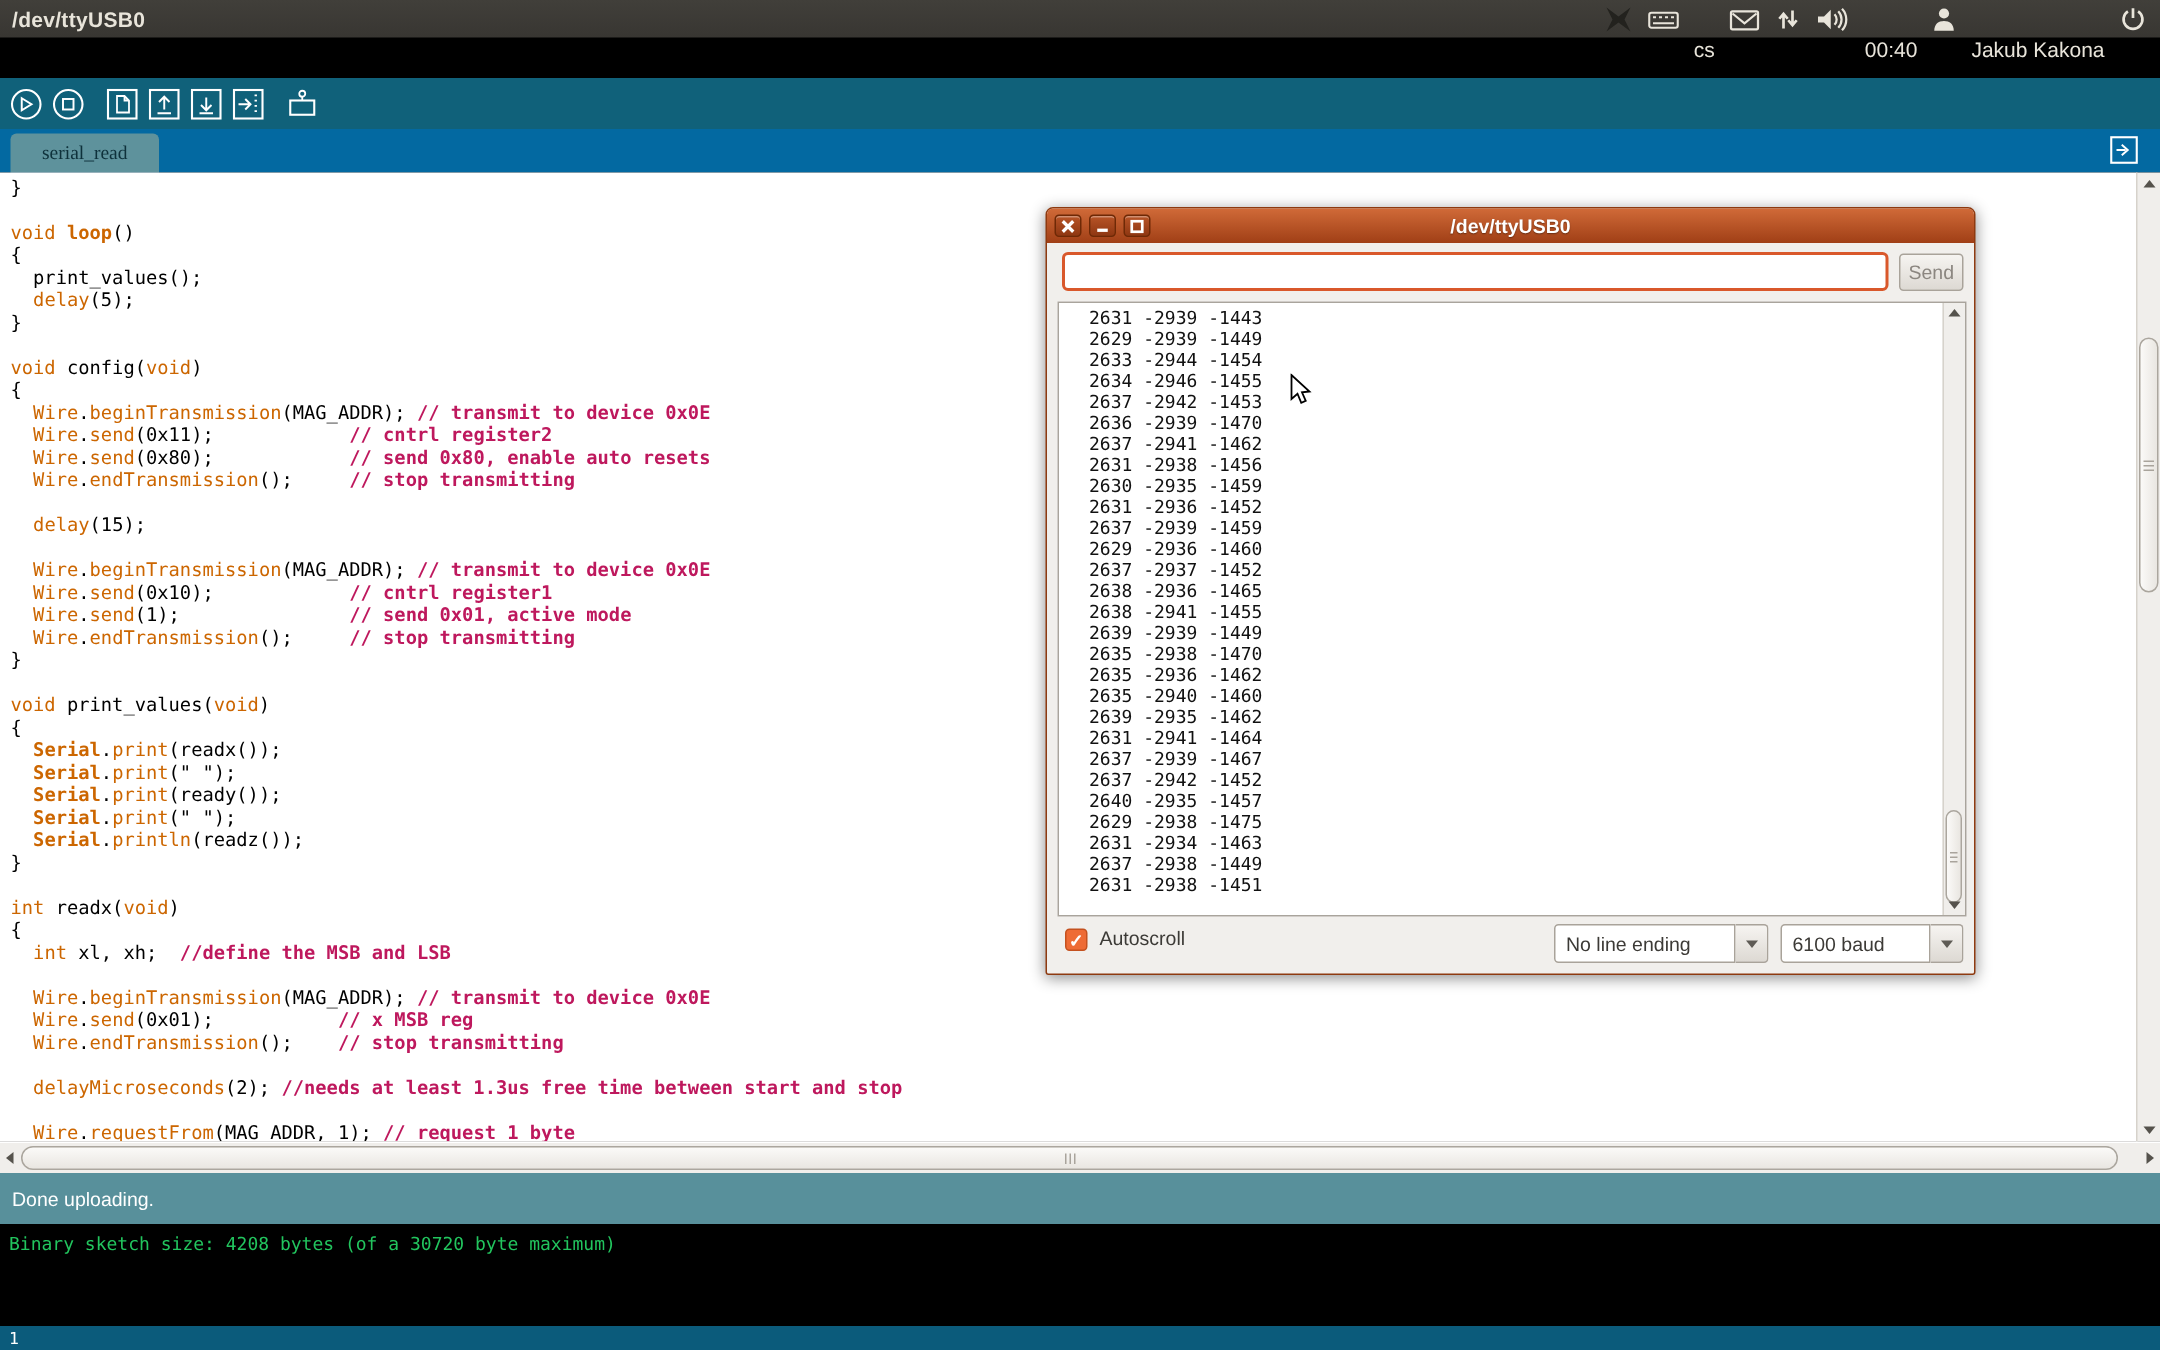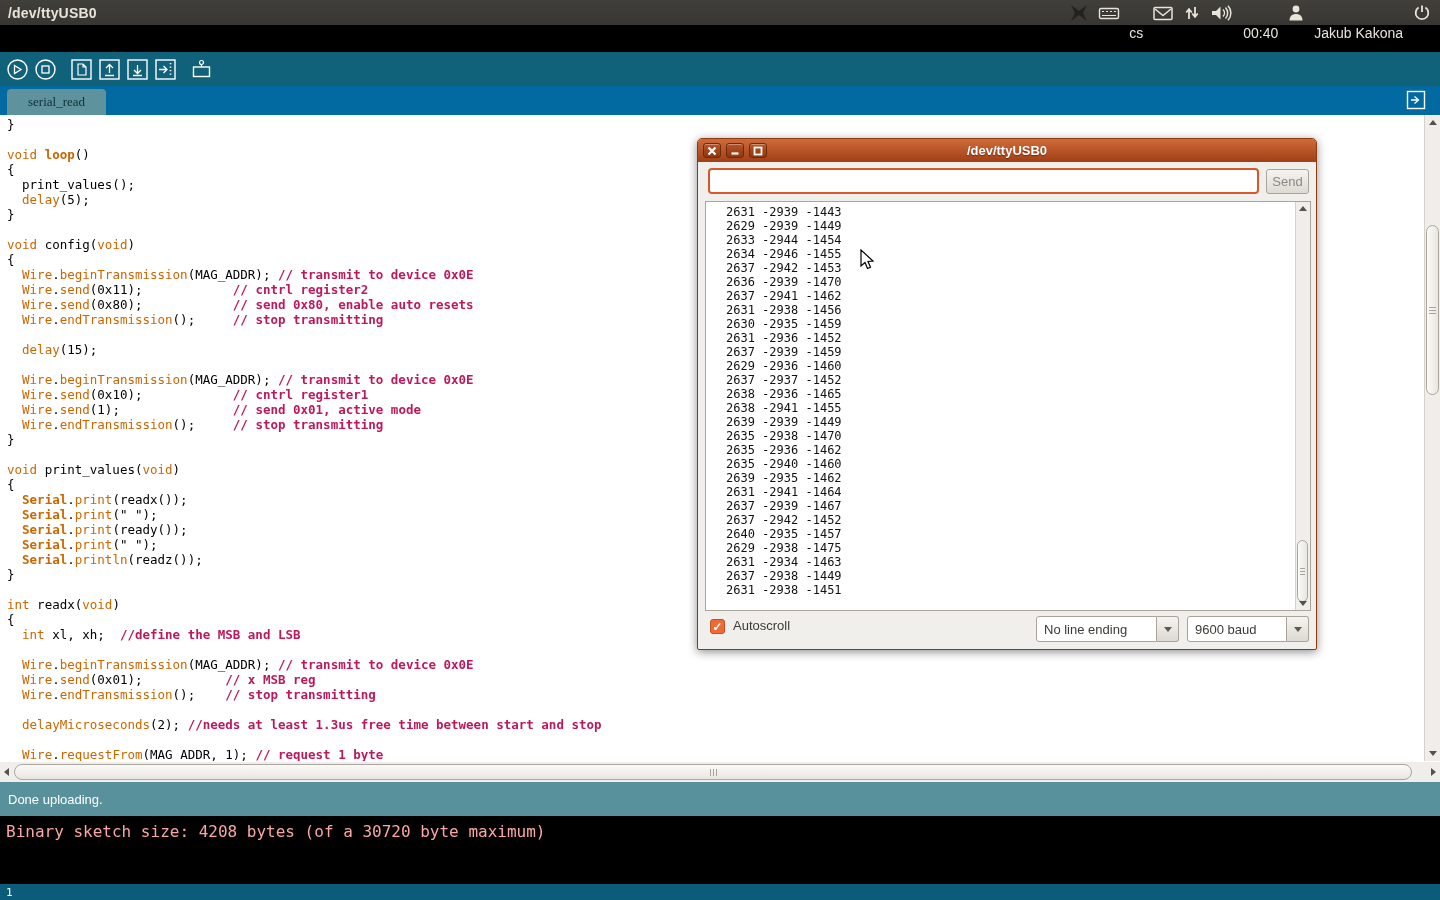--- a/index.html
+++ b/index.html
@@ -56,21 +56,21 @@
 
   .hscroll { position:absolute; left:0; top:761px; width:1440px; height:21px; background:#F0EEEB; border-top:1px solid #FFFFFF; }
   .hthumb { position:absolute; left:14px; top:2px; width:1398px; height:16px; border:1px solid #ABA69E; border-radius:8px;
     background:linear-gradient(#FBFAF8,#E9E6E1); display:flex; align-items:center; justify-content:center; }
   .grip-v { width:1px; height:7px; background:#A9A49C; box-shadow:3px 0 #A9A49C,-3px 0 #A9A49C; }
 
   
   .statusbar { position:absolute; left:0; top:782px; width:1440px; height:34px; background:#58909B;
     color:#FFFFFF; font-size:13px; display:flex; align-items:center; padding-left:8px; }
   .console { position:absolute; left:0; top:816px; width:1440px; height:53px; background:#000000;
-    color:#fca5a5; font-family:"DejaVu Sans Mono","Liberation Mono",monospace; font-size:16px; padding:6px 0 0 6px; }
+    color:#22c55e; font-family:"DejaVu Sans Mono","Liberation Mono",monospace; font-size:12px; padding:6px 0 0 6px; }
   .footer { position:absolute; left:0; top:884px; width:1440px; height:16px; background:#0B5B7B;
     color:#FFFFFF; font-family:"DejaVu Sans Mono","Liberation Mono",monospace; font-size:11px;
     display:flex; align-items:center; padding-left:6px; }
 
   
   .sm-window { position:absolute; left:697px; top:138px; width:620px; height:512px;
     background:#F1EFEC; border:1px solid #8E3A10; border-radius:5px 5px 2px 2px;
     box-shadow:0 2px 10px rgba(0,0,0,.45); }
   .sm-titlebar { position:absolute; left:0; top:0; width:618px; height:23px;
     background:linear-gradient(#D06A38,#A03F16); border-radius:4px 4px 0 0;
@@ -330,21 +330,21 @@
     <div class="sm-autoscroll-label">Autoscroll</div>
 
     <div class="combo-field" style="left:338px; width:121px;">
       <span>No line ending</span>
     </div>
     <div class="combo-btn" style="left:459px;">
       <div class="combo-arrow"></div>
     </div>
 
     <div class="combo-field" style="left:489px; width:100px;">
-      <span>9600 baud</span>
+      <span>6100 baud</span>
     </div>
     <div class="combo-btn" style="left:589px;">
       <div class="combo-arrow"></div>
     </div>
   </div>
 </div>
 
 <div class="cursor">
   <svg width="15" height="22" viewBox="0 0 15 22">
       <path d="M1 1 L1 17 L5 13.5 L7.5 19.5 L10.5 18.2 L8 12.5 L13 12 Z" fill="#FFF" stroke="#000" stroke-width="1.2"></path>

